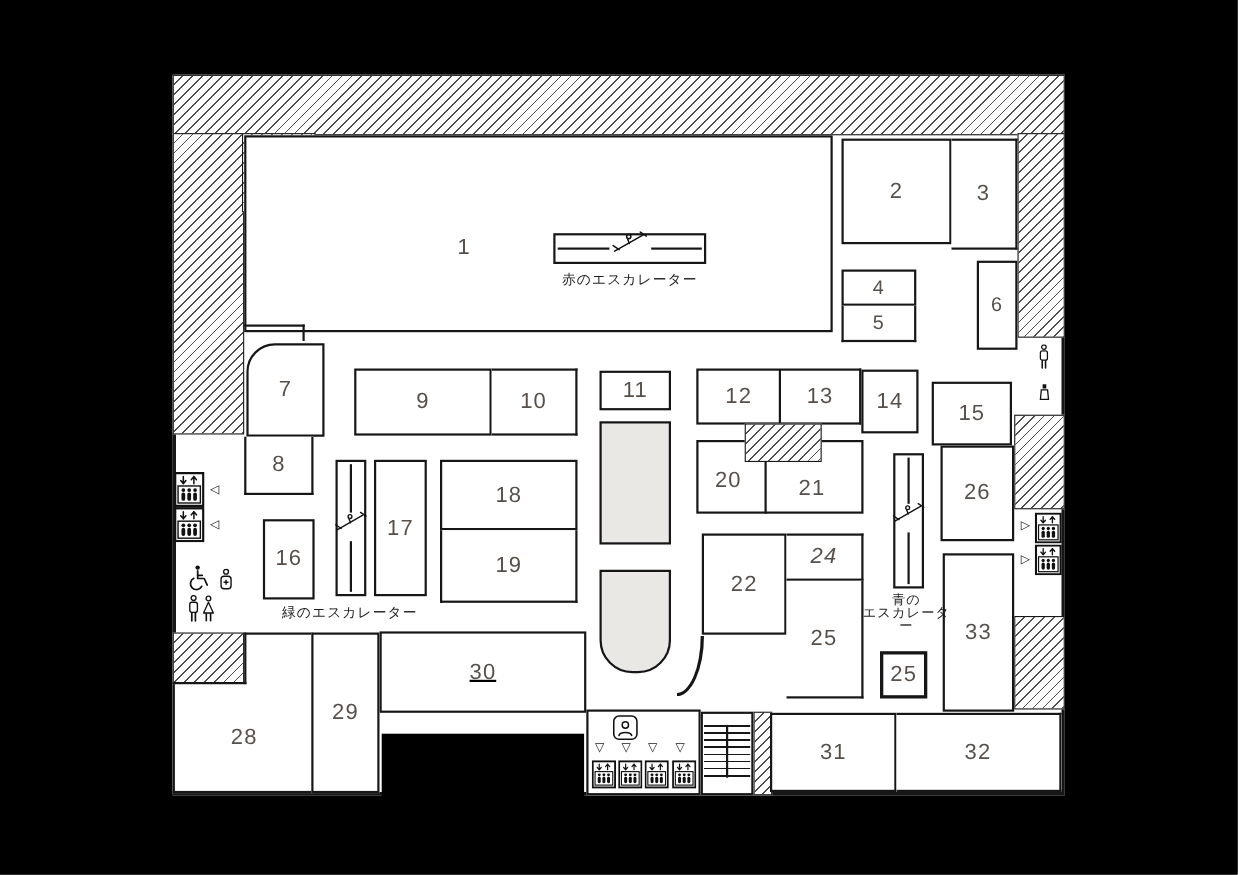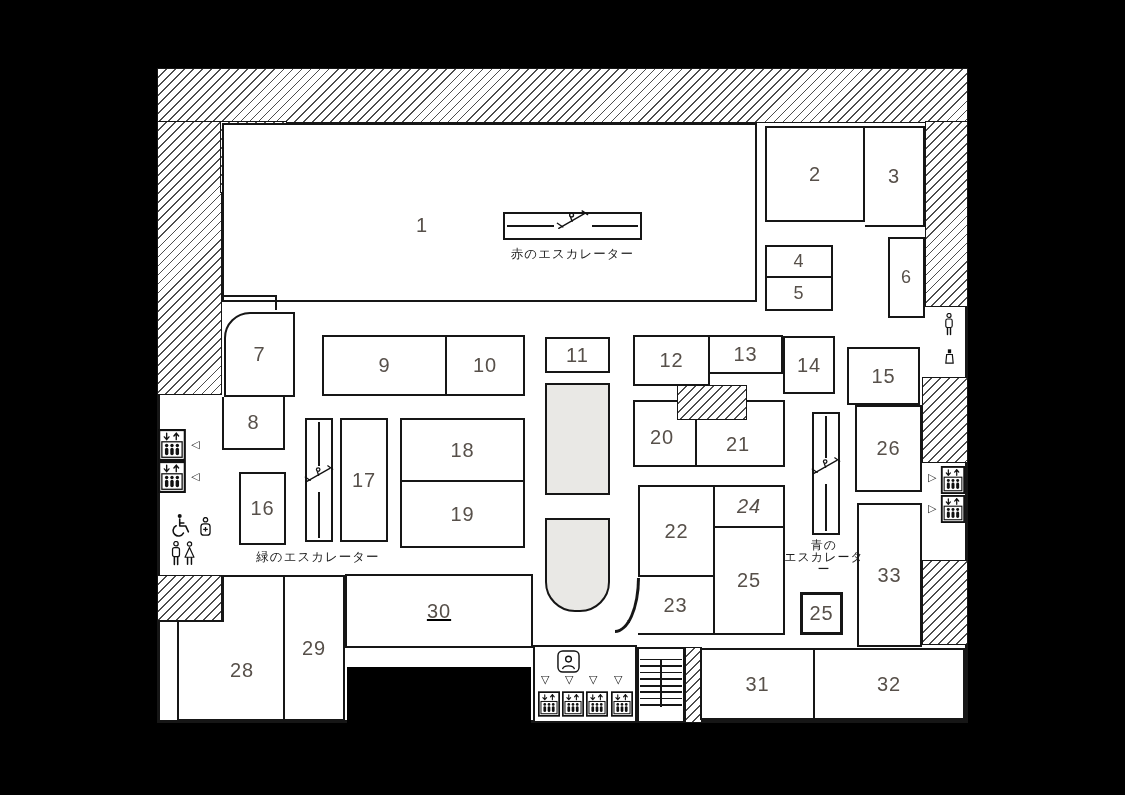--- a/index.html
+++ b/index.html
@@ -73,21 +73,21 @@
     </div>
   <div class="rm nl" style="left:447px;top:335px;width:78px;height:61px;">
       <span class="num">10</span>
     </div>
   <div class="rm" style="left:545px;top:337px;width:65px;height:36px;">
       <span class="num">11</span>
     </div>
   <div class="rm" style="left:633px;top:335px;width:77px;height:51px;">
       <span class="num">12</span>
     </div>
-  <div class="rm nl" style="left:710px;top:335px;width:73px;height:39px;">
+  <div class="rm nl" style="left:710px;top:335px;width:73px;height:51px;">
       <span class="num">13</span>
     </div>
   <div class="rm" style="left:783px;top:336px;width:52px;height:58px;">
       <span class="num">14</span>
     </div>
   <div class="rm" style="left:847px;top:347px;width:73px;height:58px;">
       <span class="num">15</span>
     </div>
   <div class="rm" style="left:239px;top:472px;width:47px;height:73px;">
       <span class="num">16</span>
@@ -104,43 +104,40 @@
 
   <div class="rm" style="left:633px;top:400px;width:152px;height:67px;"></div>
   <div class="wall" style="left:695px;top:400px;width:2px;height:67px;"></div>
   <span class="num abs" style="left:650px;top:426px;">20</span>
   <span class="num abs" style="left:726px;top:433px;">21</span>
   <div class="abs hatch" style="left:677px;top:385px;width:70px;height:35px;"></div>
 
   <div class="rm" style="left:638px;top:485px;width:77px;height:92px;">
       <span class="num">22</span>
     </div>
-  <div class="rm nt nl" style="left:638px;top:577px;width:77px;height:58px;">
-      <span class="num">23</span>
-    </div>
   <div class="rm nl" style="left:715px;top:485px;width:70px;height:43px;font-style:italic;">
       <span class="num">24</span>
     </div>
   <div class="rm nl nt" style="left:715px;top:528px;width:70px;height:107px;">
       <span class="num">25</span>
     </div>
 
   <div class="abs" style="left:615px;top:578px;width:25px;height:55px;border-right:3px solid var(--wall);border-bottom:3px solid var(--wall);border-bottom-right-radius:25px 55px;"></div>
 
   <div class="rm" style="left:800px;top:592px;width:43px;height:43px;border-width:3px;">
       <span class="num">25</span>
     </div>
   <div class="rm" style="left:855px;top:405px;width:67px;height:87px;">
       <span class="num">26</span>
     </div>
   <div class="rm" style="left:857px;top:503px;width:65px;height:144px;">
       <span class="num">33</span>
     </div>
 
-  <div class="rm" style="left:157px;top:622px;width:128px;height:99px;border-right:none;border-top:none;margin-left:20px;">
+  <div class="rm" style="left:157px;top:622px;width:128px;height:99px;border-right:none;border-top:none;">
       <span class="num">28</span>
     </div>
   <div class="wall" style="left:157px;top:620px;width:67px;height:2px;"></div>
   <div class="wall" style="left:222px;top:575px;width:63px;height:2px;"></div>
   <div class="wall" style="left:222px;top:575px;width:2px;height:47px;"></div>
   <div class="rm" style="left:283px;top:575px;width:62px;height:146px;">
       <span class="num">29</span>
     </div>
 
   <div class="rm" style="left:345px;top:574px;width:188px;height:74px;text-decoration:underline;">

